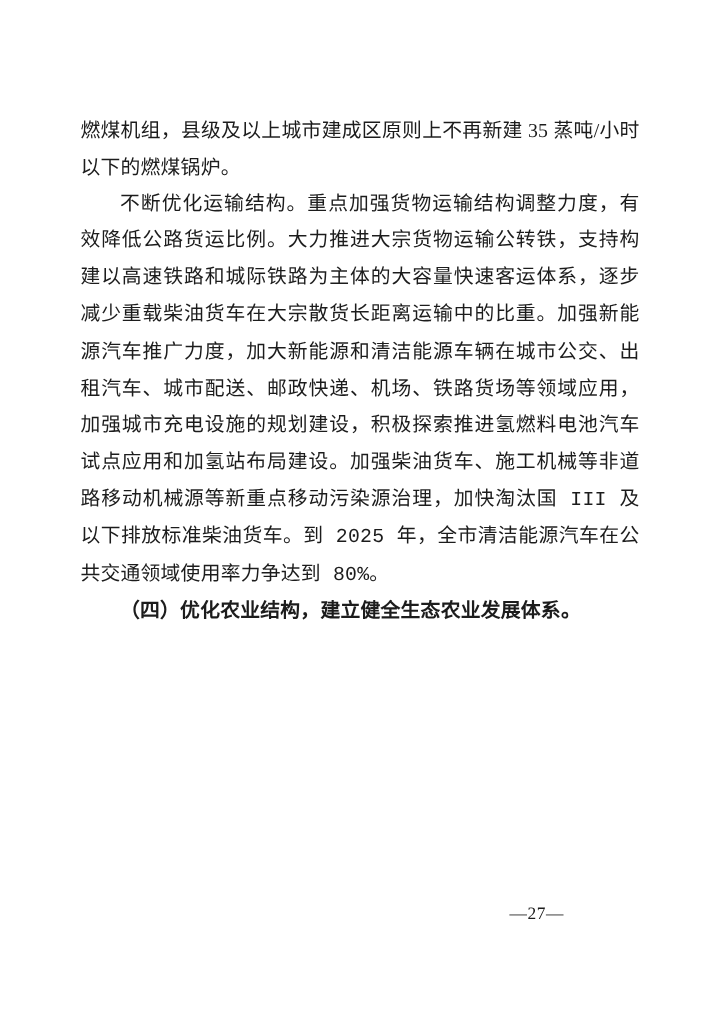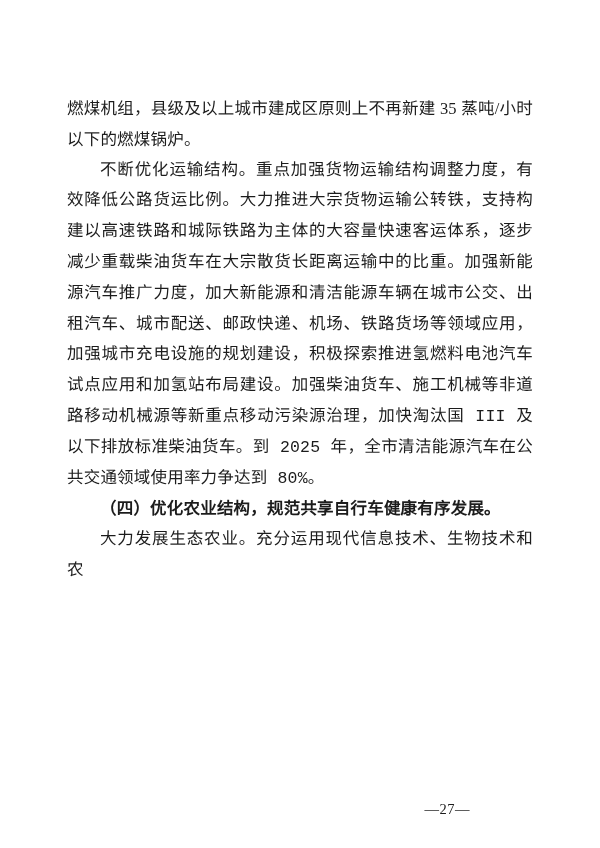--- a/index.html
+++ b/index.html
@@ -39,27 +39,25 @@
     text-indent: 2em;
     font-weight: 600;
   }
   .page-number {
     position: absolute;
     top: 754px;
     right: 78px;
     font-size: 14.5px;
     letter-spacing: 0.5px;
     color: #1c1c1c;
-    margin-top: 47px;
   }
 </style>
 </head>
 <body>
 
 <div class="page">
   <div class="content">
     <p>燃煤机组，县级及以上城市建成区原则上不再新建 35 蒸吨/小时以下的燃煤锅炉。</p>
     <p class="indent">不断优化运输结构。重点加强货物运输结构调整力度，有效降低公路货运比例。大力推进大宗货物运输公转铁，支持构建以高速铁路和城际铁路为主体的大容量快速客运体系，逐步减少重载柴油货车在大宗散货长距离运输中的比重。加强新能源汽车推广力度，加大新能源和清洁能源车辆在城市公交、出租汽车、城市配送、邮政快递、机场、铁路货场等领域应用，加强城市充电设施的规划建设，积极探索推进氢燃料电池汽车试点应用和加氢站布局建设。加强柴油货车、施工机械等非道路移动机械源等新重点移动污染源治理，加快淘汰国 III 及以下排放标准柴油货车。到 2025 年，全市清洁能源汽车在公共交通领域使用率力争达到 80%。</p>
-    <p class="heading">（四）优化农业结构，规范共享自行车健康有序发展。</p>
-    <p class="indent">大力发展生态农业。充分运用现代信息技术、生物技术和农</p>
+    <p class="heading">（四）优化农业结构，建立健全生态农业发展体系。</p>
   </div>
   <div class="page-number">—27—</div>
 </div>
 
 </body></html>

